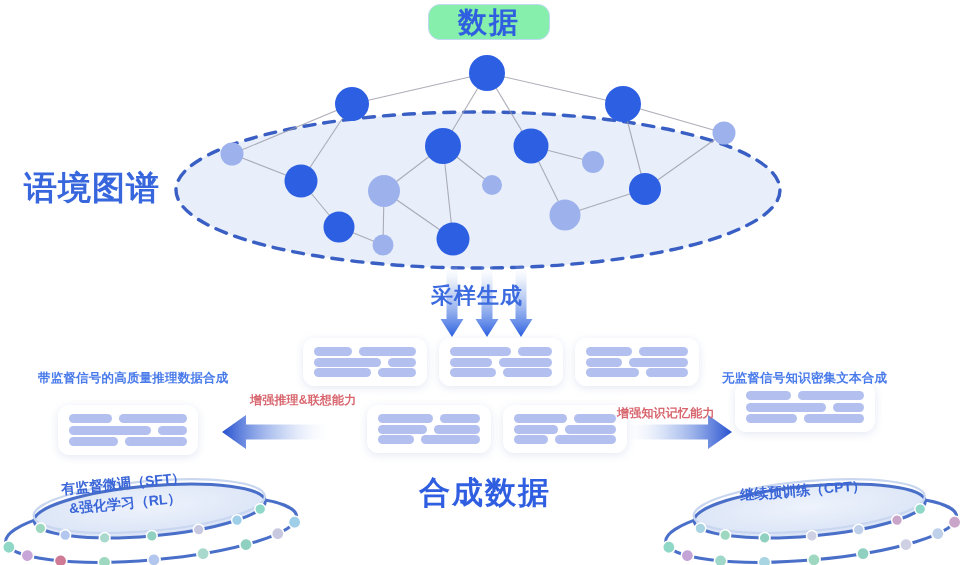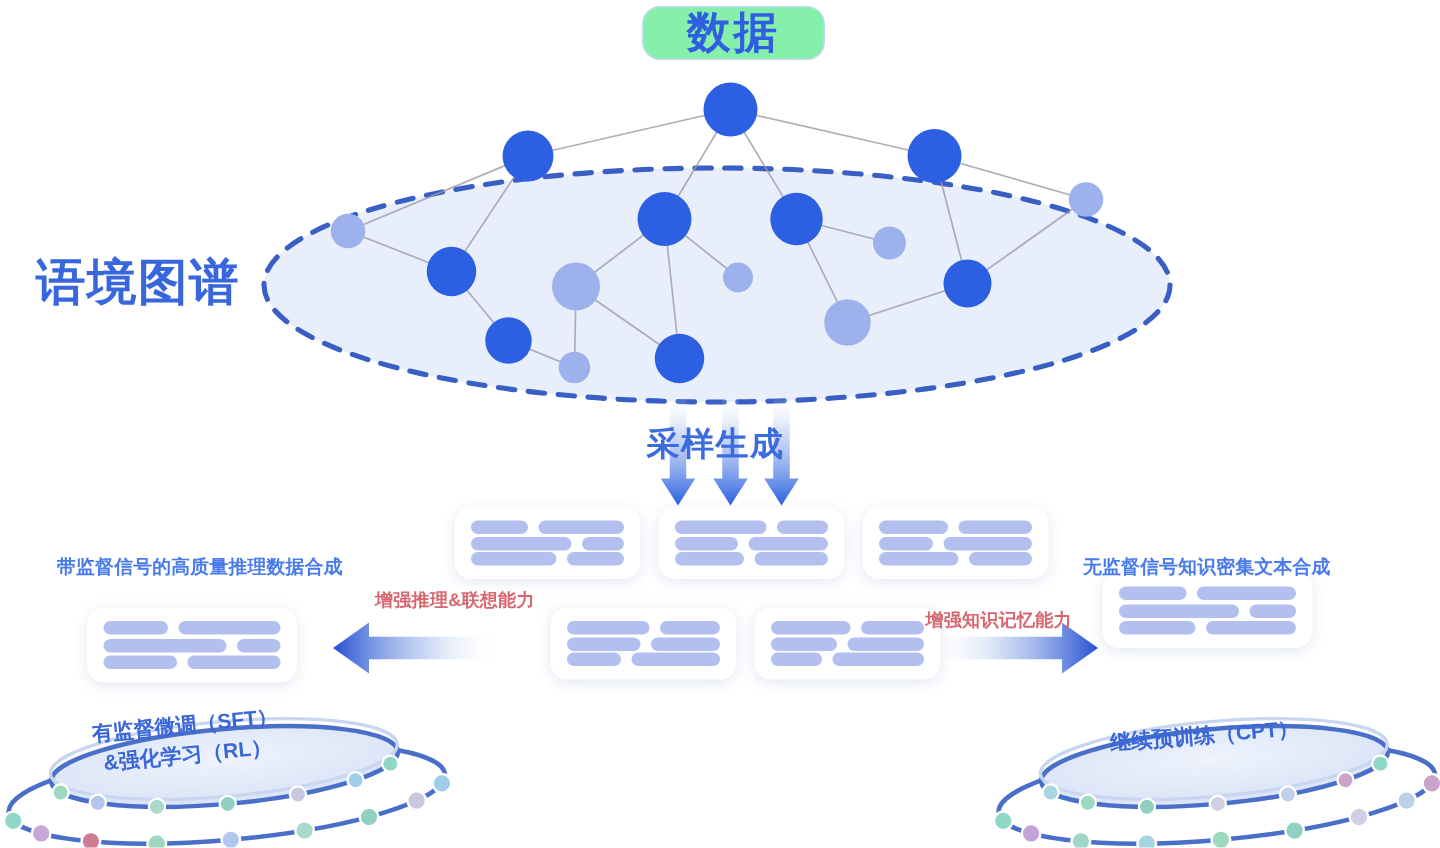--- a/index.html
+++ b/index.html
@@ -211,20 +211,21 @@
   </svg>
 
   <div class="data-box">
     <span>数据</span>
   </div>
 
   <div class="graph-label">语境图谱</div>
 
   <div class="sampling-label">采样生成</div>
 
+  <div class="synth-label">合成数据</div>
 
   <div class="side-cap left">带监督信号的高质量推理数据合成</div>
   <div class="side-cap right">无监督信号知识密集文本合成</div>
 
   <div class="arrow-cap left">增强推理&amp;联想能力</div>
   <div class="arrow-cap right">增强知识记忆能力</div>
 
   <div id="cards-host">
       <div class="doc-card" style="left: 303px; top: 338px; width: 124px; height: 48px;">
         <div class="doc-row">

